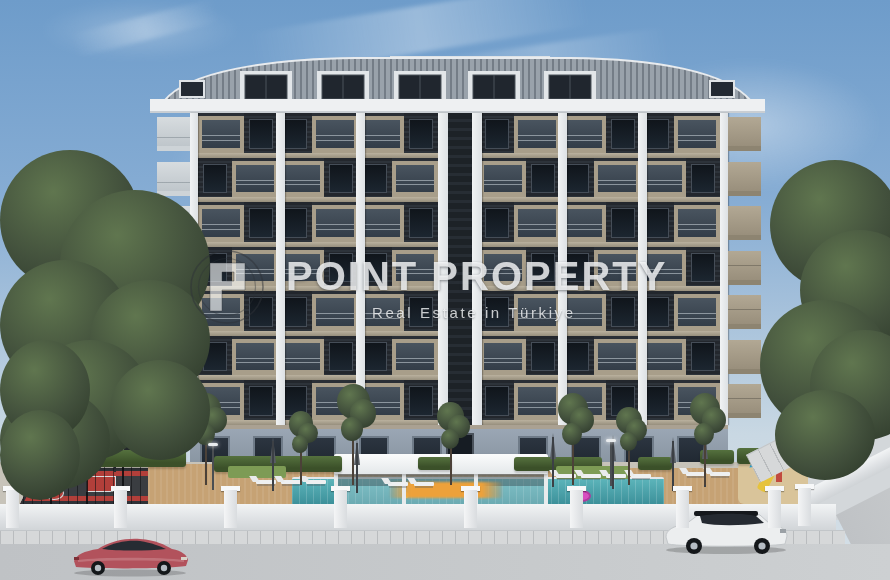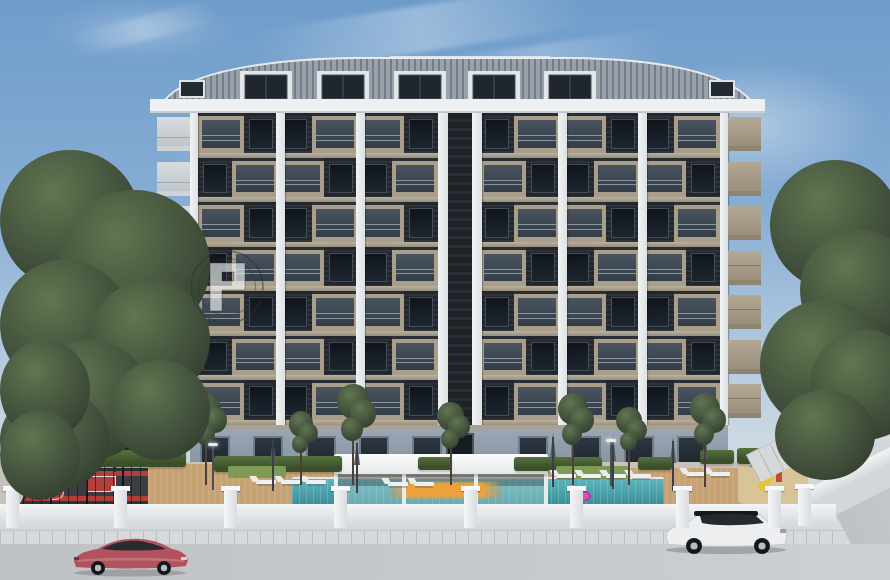--- a/index.html
+++ b/index.html
@@ -420,20 +420,22 @@
 
   <div class="blob" style="left:0;top:340px;width:90px;height:100px;z-index:6"></div>
   <div class="blob" style="left:0;top:410px;width:80px;height:90px;z-index:6"></div>
 
   <div class="abs" style="left:0;top:0;width:890px;height:580px;z-index:9;pointer-events:none">
     <svg class="abs" style="left:188px;top:248px" width="78" height="78" viewBox="0 0 78 78">
       <circle cx="39" cy="39" r="36" fill="none" stroke="rgba(45,50,56,.5)" stroke-width="1.6"></circle>
       <circle cx="39" cy="39" r="28.5" fill="none" stroke="rgba(45,50,56,.38)" stroke-width="1.2"></circle>
       <path d="M22,15 H57 V42 H34 V63 H22 Z M34,24 V33 H46 V24 Z" fill="rgba(252,253,253,.62)" fill-rule="evenodd" stroke="rgba(45,50,56,.4)" stroke-width="1"></path>
     </svg>
+    <div class="wm-brand">POINT PROPERTY</div>
+    <div class="wm-tag">Real Estate in Türkiye</div>
   </div>
 
 <div class="abs fcap" style="left: 3px; top: 486px;"></div>
     <div class="abs fpillar" style="left: 6px; top: 490px;"></div>
     <div class="abs fcap" style="left: 111px; top: 486px;"></div>
     <div class="abs fpillar" style="left: 114px; top: 490px;"></div>
     <div class="abs fcap" style="left: 221px; top: 486px;"></div>
     <div class="abs fpillar" style="left: 224px; top: 490px;"></div>
     <div class="abs fcap" style="left: 331px; top: 486px;"></div>
     <div class="abs fpillar" style="left: 334px; top: 490px;"></div>

